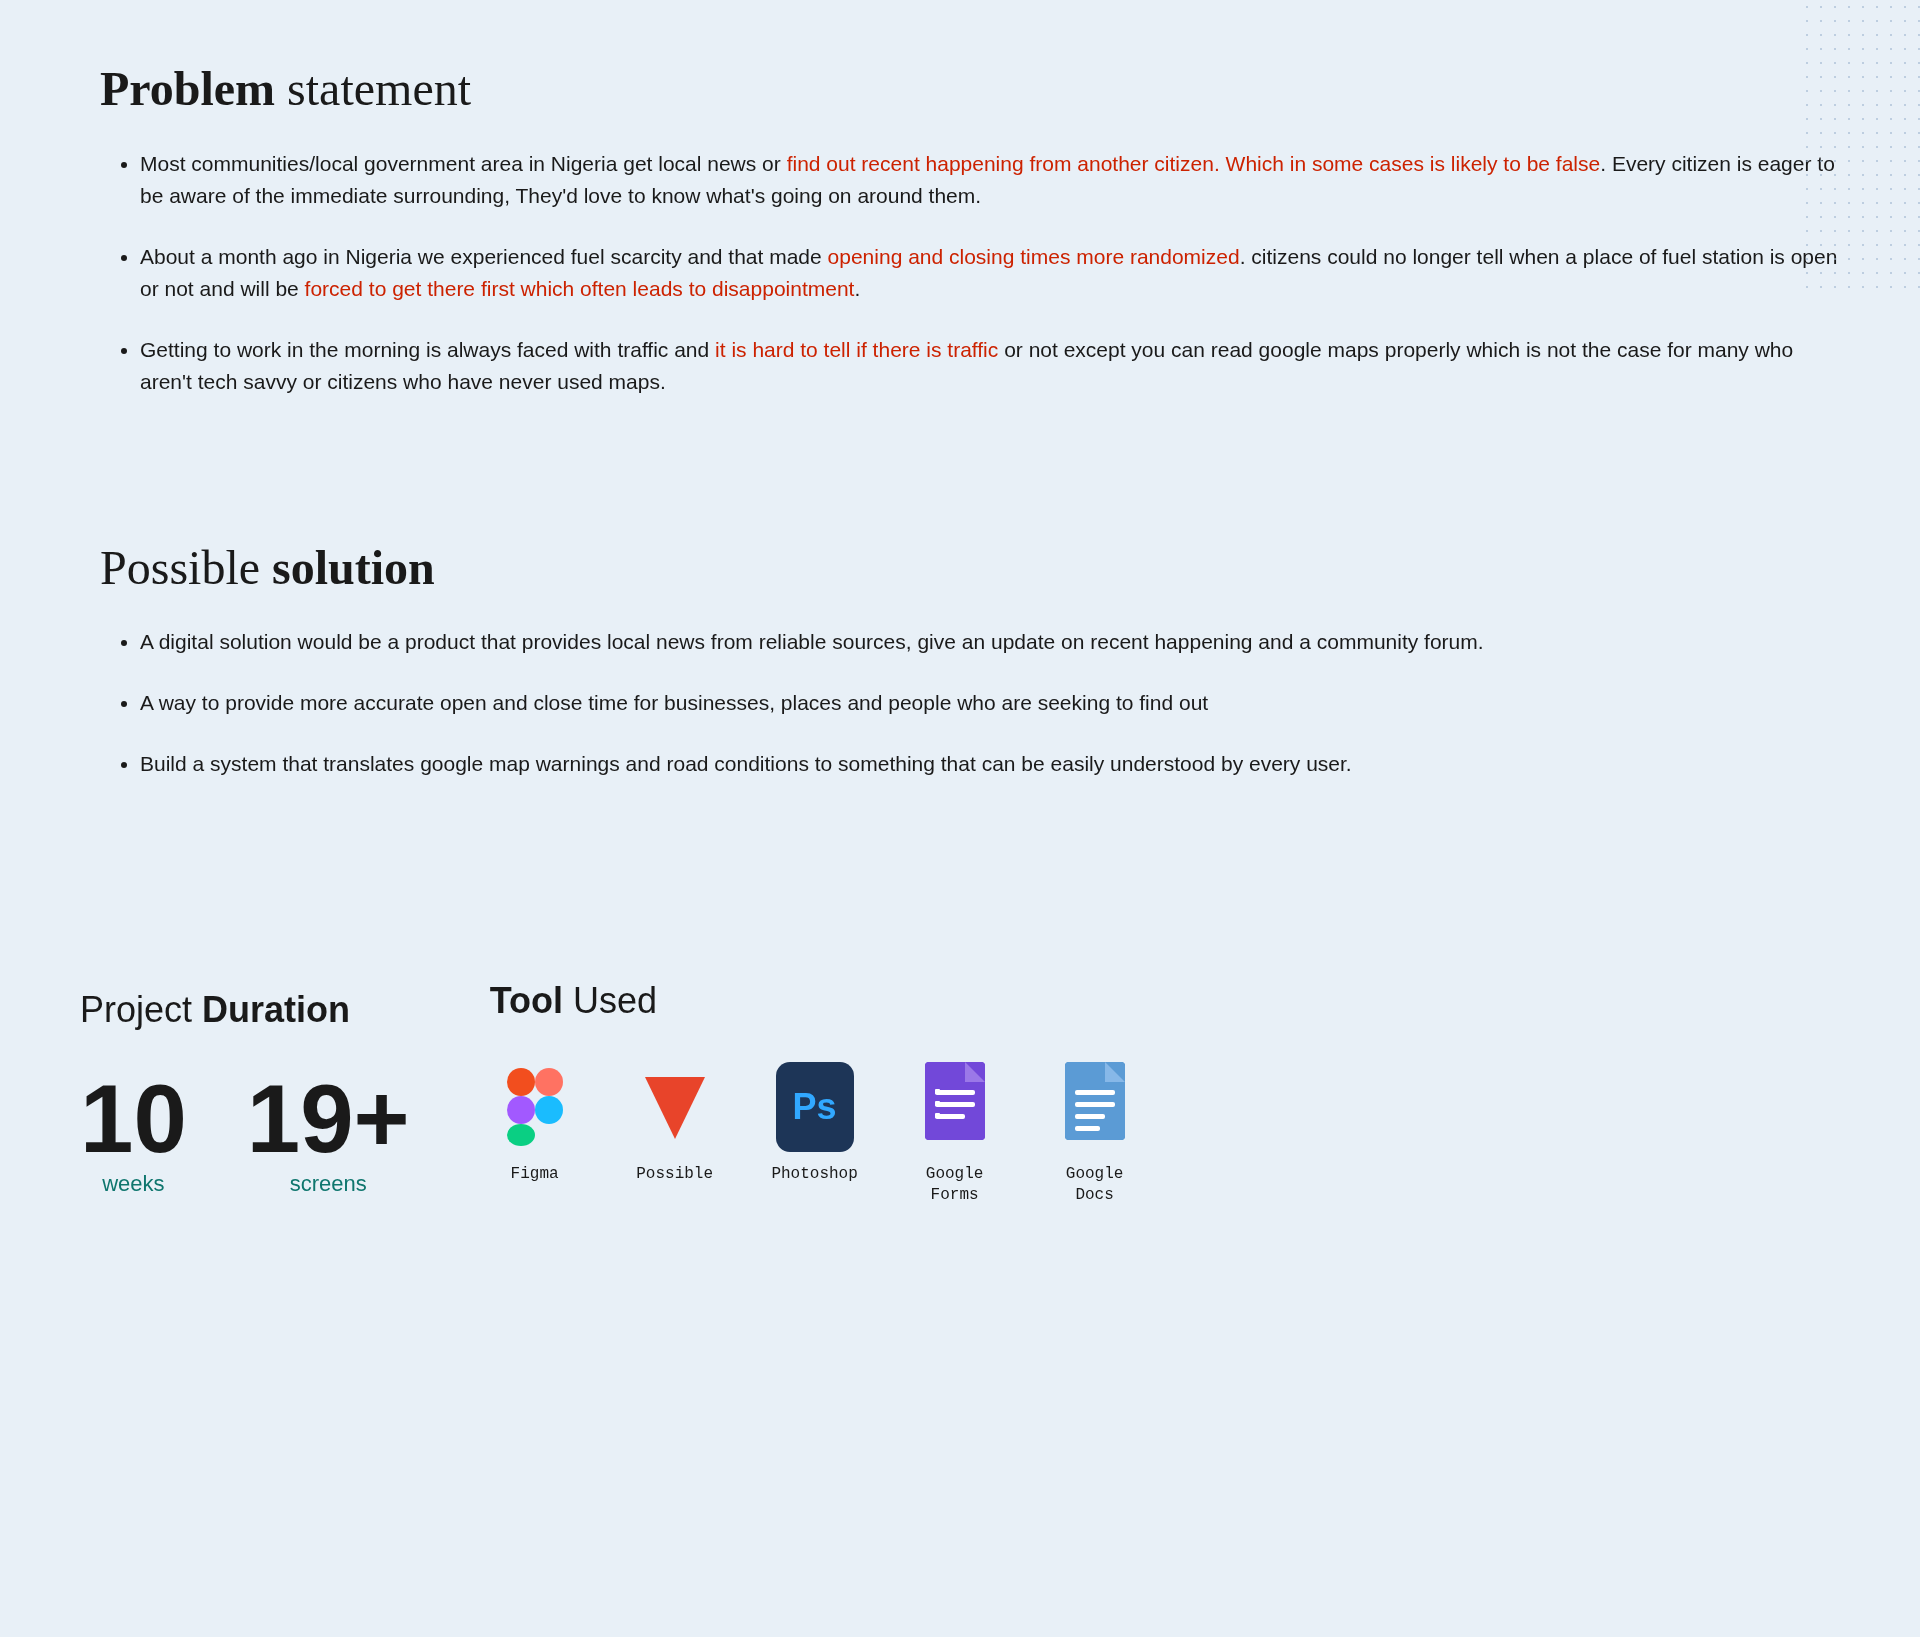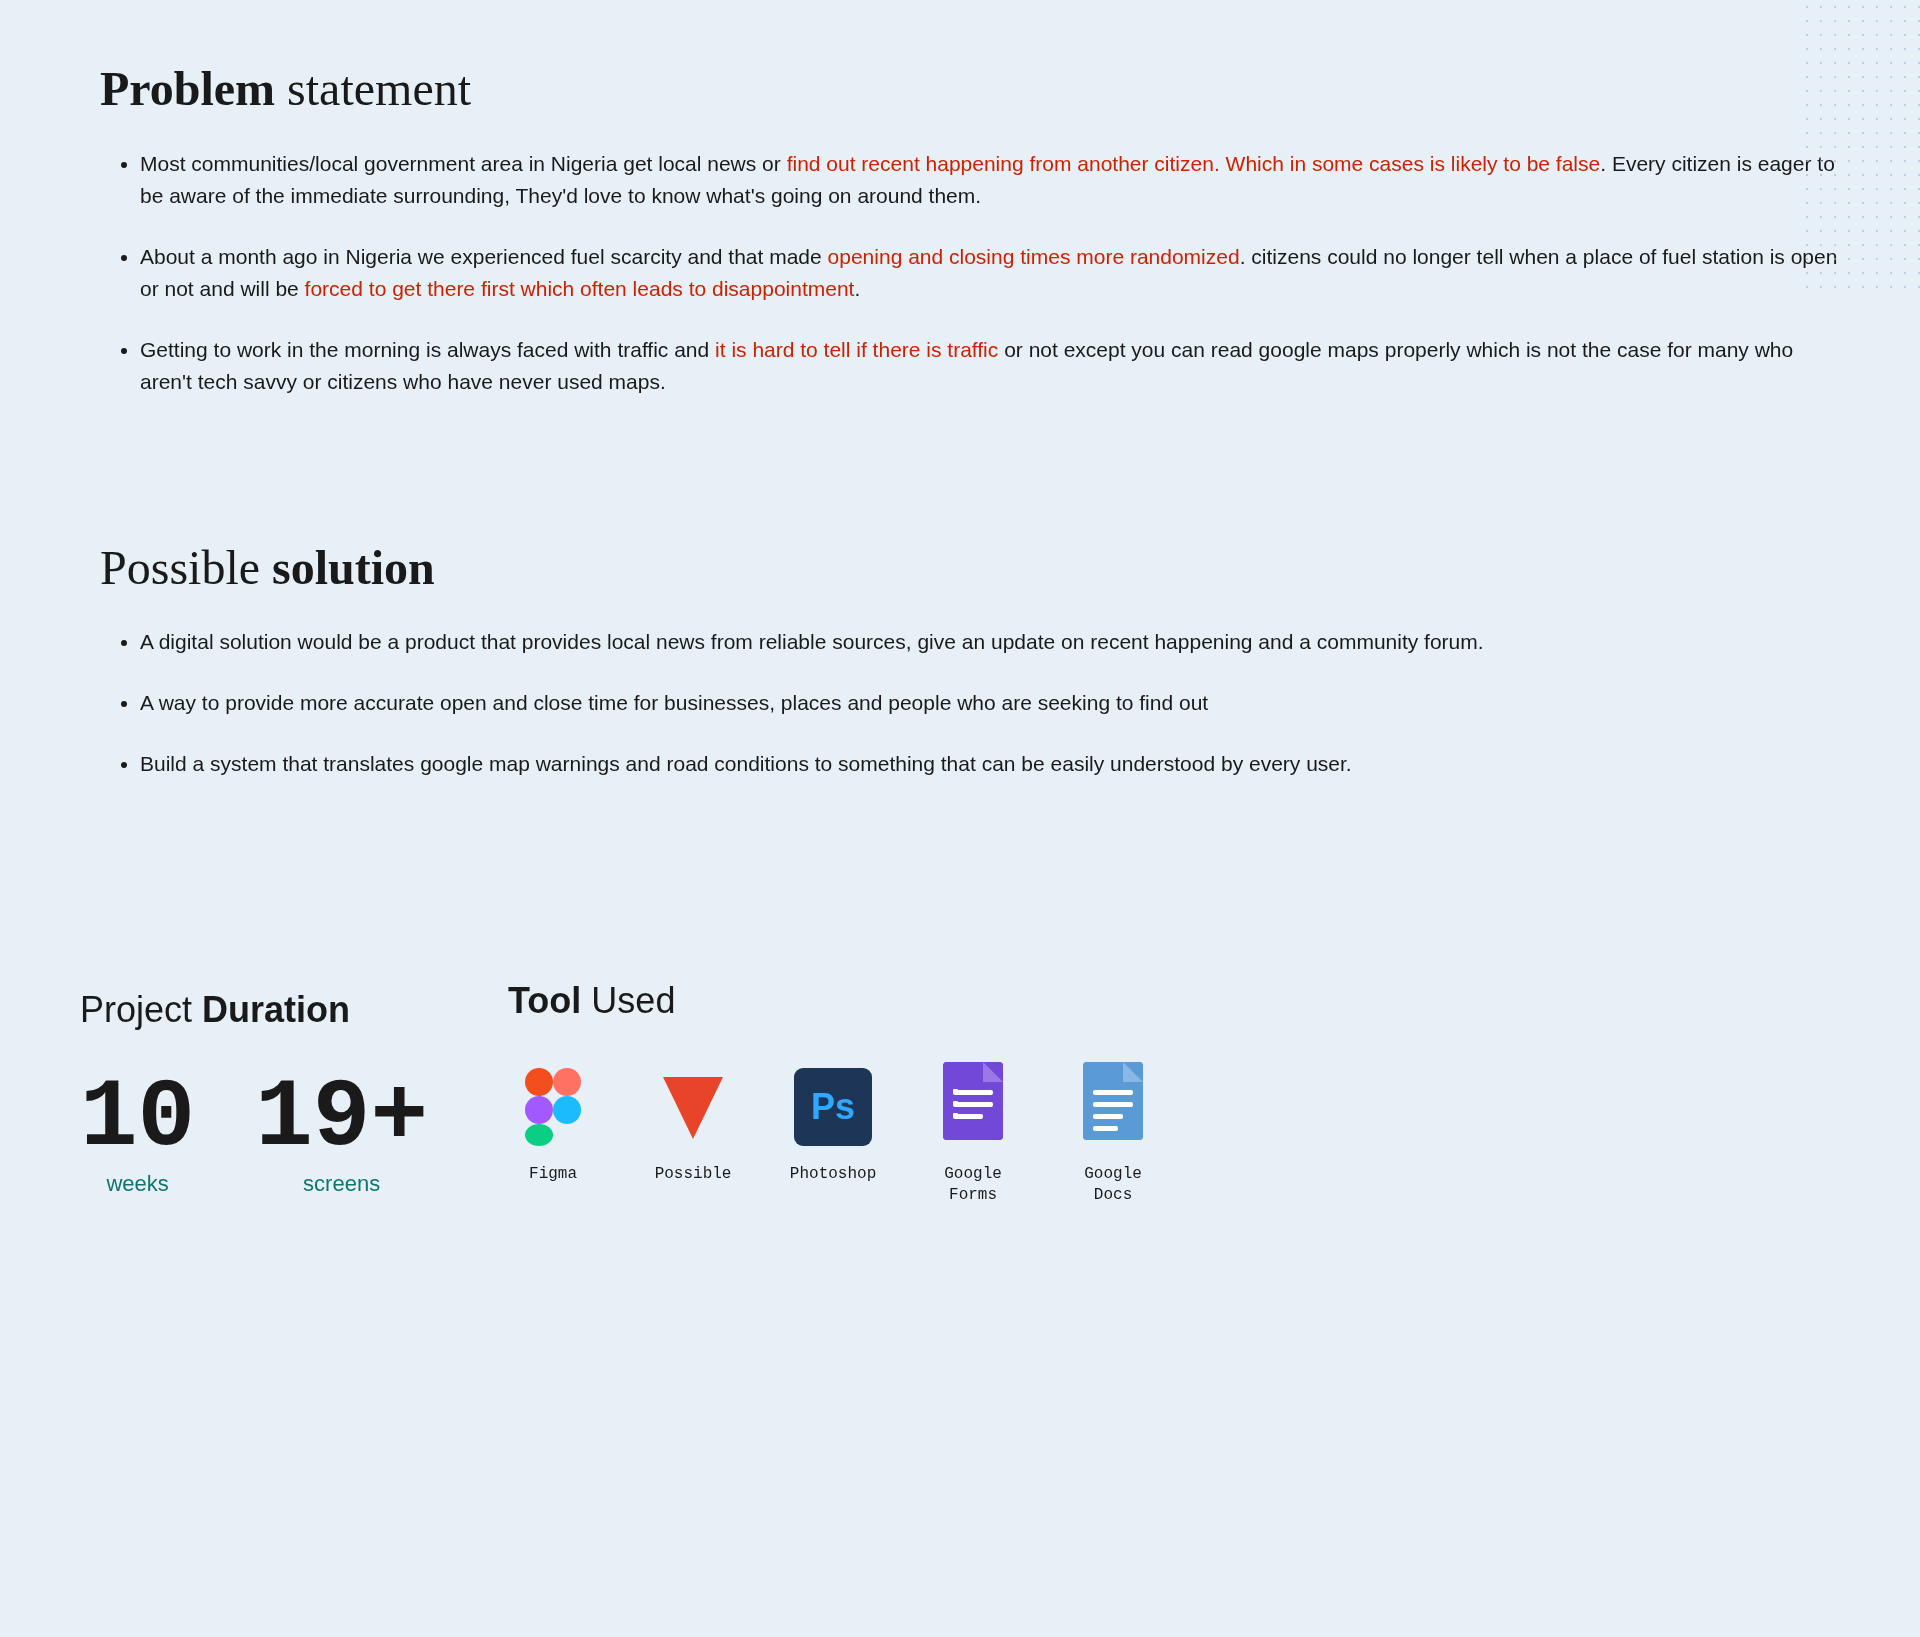--- a/index.html
+++ b/index.html
@@ -99,21 +99,21 @@
     }
 
     .duration-item {
       text-align: center;
     }
 
     .duration-number {
       font-size: 96px;
       font-weight: 900;
       line-height: 1;
-      font-family: Liberation Mono, monospace;
+      font-family: Liberation Sans, sans-serif;
     }
 
     .duration-label {
       font-size: 22px;
       font-family: Arial, sans-serif;
       margin-top: 4px;
       color: #0f766e;
     }
 
     .tools-grid {
@@ -141,23 +141,23 @@
       font-size: 16px;
       font-family: Liberation Mono, monospace;
       text-align: center;
       color: #1a1a1a;
       line-height: 1.3;
     }
 
     
     .photoshop-icon {
       width: 78px;
-      height: 78px;
+      height: 90px;
       background: #1d3557;
-      border-radius: 9px;
+      border-radius: 14px;
       display: flex;
       align-items: center;
       justify-content: center;
       font-family: Arial, sans-serif;
       font-weight: 900;
       font-size: 36px;
       color: #31a8ff;
     }
   </style>
 </head>

